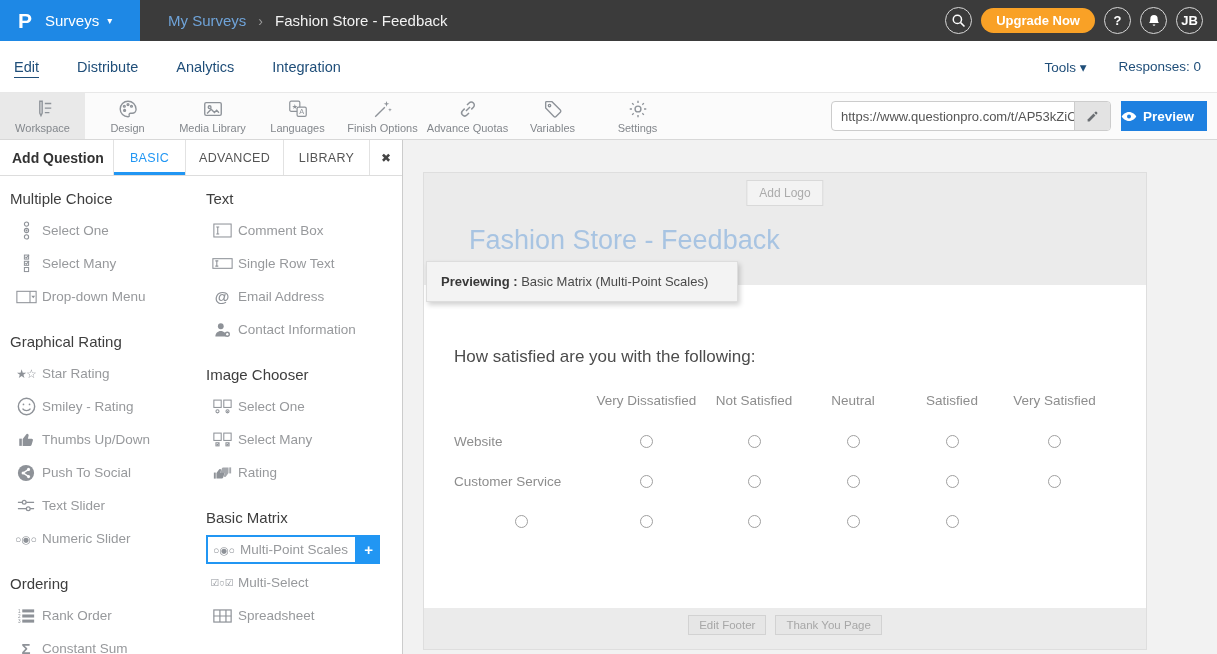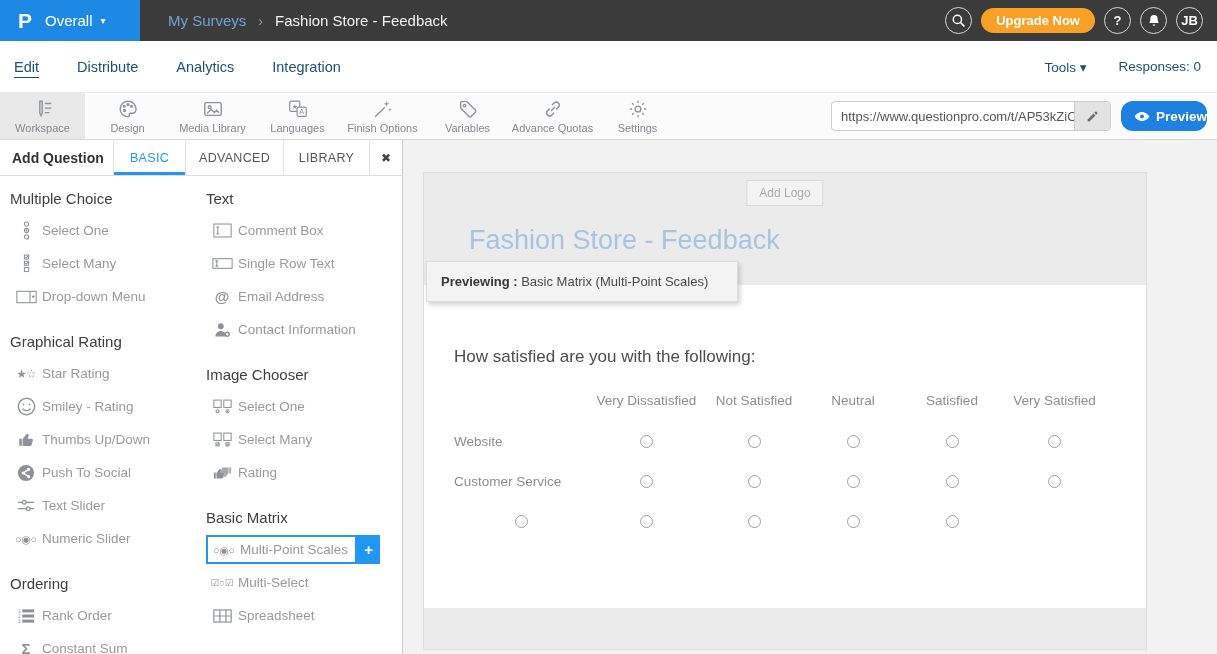--- a/index.html
+++ b/index.html
@@ -36,22 +36,22 @@
   .tb-item.active{background:#e9e9e9}
   .tb-label{font-size:11px;color:#83878c;white-space:nowrap}
   .icn{display:inline-flex;align-items:center;justify-content:center;color:inherit}
   .icn svg{display:block}
   .tb-right{margin-left:auto;display:flex;align-items:center;gap:10px;padding-right:10px}
   .url-box{width:280px;height:30px;background:#fff;border:1px solid #ccc;border-radius:4px;
            display:flex;align-items:center;overflow:hidden}
   .url-text{flex:1;font-size:13px;color:#555;padding-left:9px;white-space:nowrap;overflow:hidden;cursor:text}
   .url-edit{width:36px;align-self:stretch;background:#e3e3e3;border-left:1px solid #ccc;
             display:flex;align-items:center;justify-content:center;cursor:pointer;color:#6b6f73}
-  .preview-btn{width:86px;height:30px;background:#1e80e0;border:none;border-radius:12px;color:#fff;
-               font-size:13.5px;font-weight:bold;display:flex;align-items:center;justify-content:flex-end;
+  .preview-btn{width:86px;height:30px;background:#1e80e0;border:none;border-radius:0;color:#fff;
+               font-size:13.5px;font-weight:bold;display:flex;align-items:center;justify-content:flex-start;
                gap:6px;cursor:pointer}
   
   .content{display:flex;height:532px}
   .left-panel{width:403px;background:#fff;border-right:1px solid #ccc;display:flex;flex-direction:column}
   .panel-header{height:36px;border-bottom:1px solid #ddd;display:flex;align-items:stretch;flex:none}
   .panel-title{font-size:14px;font-weight:bold;color:#333;display:flex;align-items:center;padding-left:12px;flex:1}
   .ptab{display:flex;align-items:center;justify-content:center;font-size:12.5px;color:#555;
         border-left:1px solid #e2e2e2;cursor:pointer;position:relative;letter-spacing:.3px}
   .ptab.active{color:#2196f3}
   .ptab.active::after{content:"";position:absolute;left:0;right:0;bottom:0;height:3px;background:#2196f3}
@@ -86,21 +86,21 @@
   .tt-bold{font-weight:bold;color:#383838}
   .footer-btns{position:absolute;left:0;top:442px;width:100%;display:flex;justify-content:center;gap:9px}
   .f-btn{background:#e6e6e6;border:1px solid #d2d2d2;color:#a7a7a7;font-size:11.5px;padding:3px 10px;cursor:pointer}
 </style>
 </head>
 <body>
 
 <div class="topbar">
   <div class="logo-box">
     <span class="logo-p">P</span>
-    <span class="logo-surveys">Overall</span>
+    <span class="logo-surveys">Surveys</span>
     <span class="logo-caret">▾</span>
   </div>
   <div class="crumb">
     <span class="crumb-parent">My Surveys</span>
     <span class="crumb-sep">›</span>
     <span class="crumb-current">Fashion Store - Feedback</span>
   </div>
   <div class="top-actions">
     <span class="circle-btn">
         <span class="icn" id="i-search">
@@ -186,36 +186,36 @@
           <svg width="22" height="22" viewBox="0 0 24 24" fill="none" stroke="currentColor" stroke-width="1.5">
             <path d="M3.5 20.5L14 10"></path>
             <path d="M15.8 3.2l.8 2.4 2.4.8-2.4.8-.8 2.4-.8-2.4-2.4-.8 2.4-.8z" fill="currentColor" stroke="none"></path>
             <path d="M19.6 10.8l.5 1.6 1.6.5-1.6.5-.5 1.6-.5-1.6-1.6-.5 1.6-.5z" fill="currentColor" stroke="none"></path>
           </svg>
         </span>
         <span class="tb-label">Finish Options</span>
       </div>
       <div class="tb-item">
         <span class="icn">
-          <svg width="22" height="22" viewBox="0 0 24 24" fill="none" stroke="currentColor" stroke-width="1.5">
-            <path d="M4 4.8V11l9 9.2a1.6 1.6 0 002.3 0l4.7-4.7a1.6 1.6 0 000-2.3L10.9 4H4.8A.8.8 0 004 4.8z"></path>
-            <circle cx="8.2" cy="8.2" r="1.3"></circle>
-          </svg>
-        </span>
-        <span class="tb-label">Variables</span>
-      </div>
-      <div class="tb-item">
-        <span class="icn">
           <svg width="22" height="22" viewBox="0 0 24 24" fill="none" stroke="currentColor" stroke-width="1.6">
             <path d="M9.8 14.2l4.4-4.4"></path>
             <path d="M8.4 11.6l-2.3 2.3a3.3 3.3 0 104.7 4.7l2.3-2.3"></path>
             <path d="M15.6 12.4l2.3-2.3a3.3 3.3 0 10-4.7-4.7l-2.3 2.3"></path>
           </svg>
         </span>
         <span class="tb-label">Advance Quotas</span>
+      </div>
+      <div class="tb-item">
+        <span class="icn">
+          <svg width="22" height="22" viewBox="0 0 24 24" fill="none" stroke="currentColor" stroke-width="1.5">
+            <path d="M4 4.8V11l9 9.2a1.6 1.6 0 002.3 0l4.7-4.7a1.6 1.6 0 000-2.3L10.9 4H4.8A.8.8 0 004 4.8z"></path>
+            <circle cx="8.2" cy="8.2" r="1.3"></circle>
+          </svg>
+        </span>
+        <span class="tb-label">Variables</span>
       </div>
       <div class="tb-item">
         <span class="icn">
           <svg width="22" height="22" viewBox="0 0 24 24" fill="none" stroke="currentColor" stroke-width="1.5">
             <circle cx="12" cy="12" r="3.2"></circle>
             <path d="M12 3v2.4M12 18.6V21M3 12h2.4M18.6 12H21M5.6 5.6l1.7 1.7M16.7 16.7l1.7 1.7M18.4 5.6l-1.7 1.7M7.3 16.7l-1.7 1.7"></path>
           </svg>
         </span>
         <span class="tb-label">Settings</span>
       </div>
@@ -534,16 +534,20 @@
             </div>
             <div class="mx-cell">
               <span class="radio"></span>
             </div>
           </div>
       </div>
       <div class="tooltip">
         <span class="tt-bold">Previewing :</span>
         <span>Basic Matrix (Multi-Point Scales)</span>
       </div>
+      <div class="footer-btns" id="footer-btns">
+          <button class="f-btn">Edit Footer</button>
+          <button class="f-btn">Thank You Page</button>
+        </div>
     </div>
   </div>
 
 </div>
 
 </body></html>

